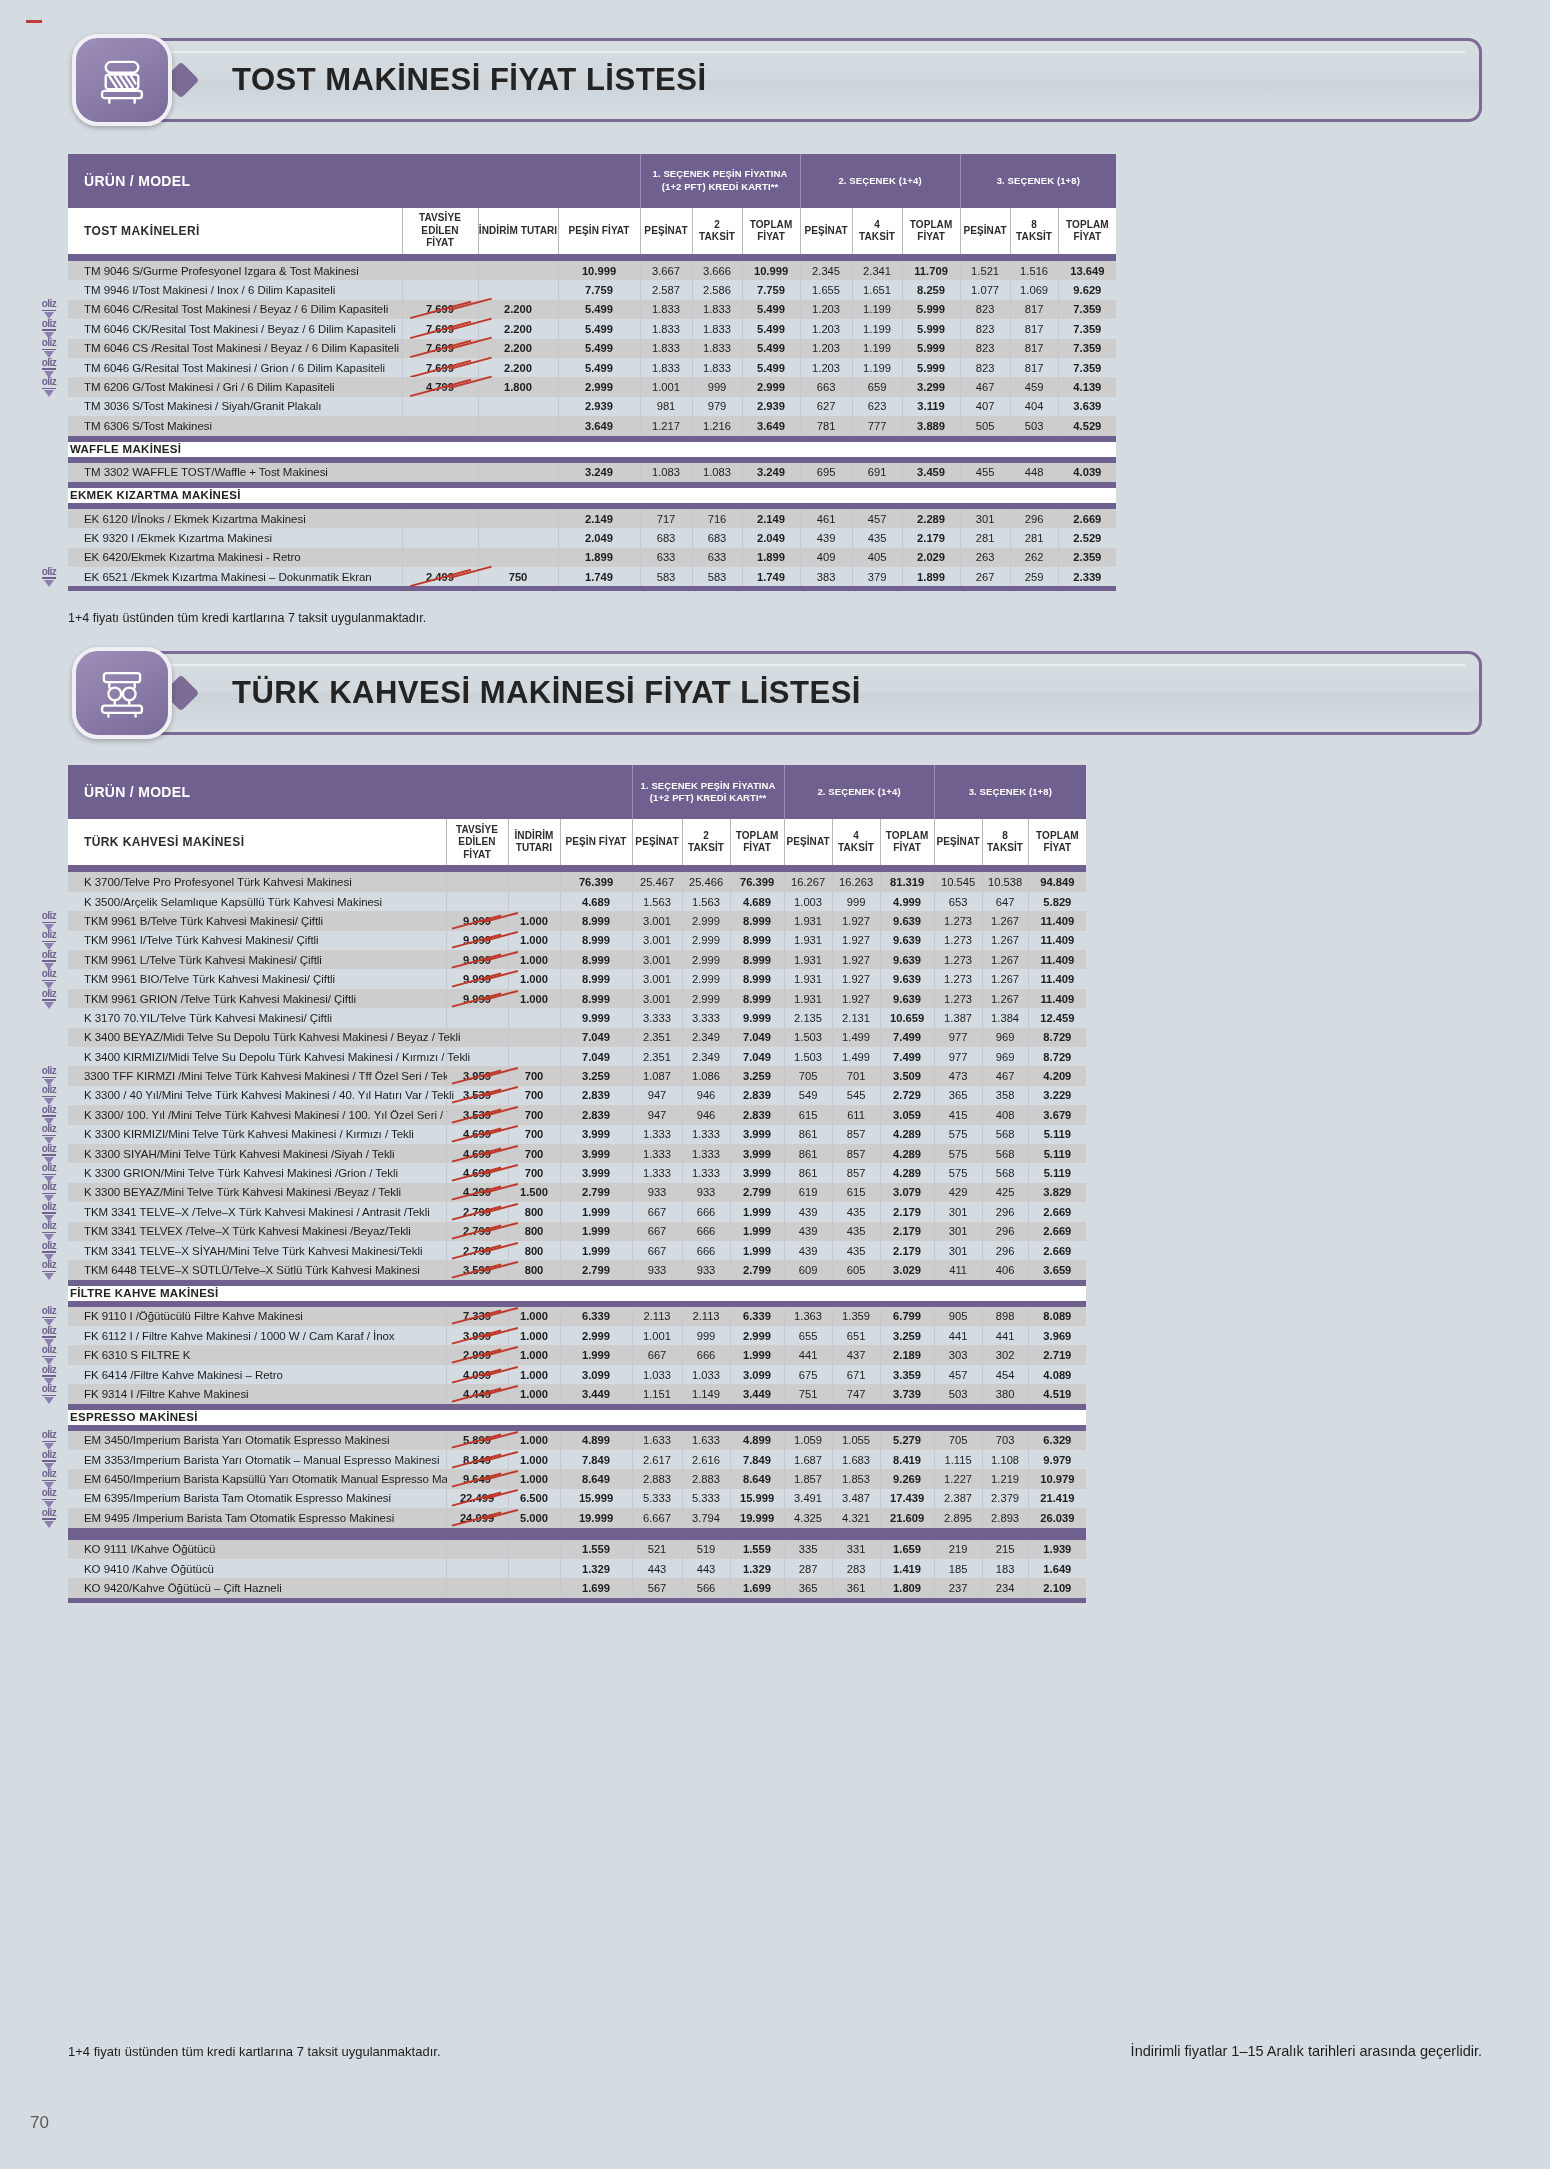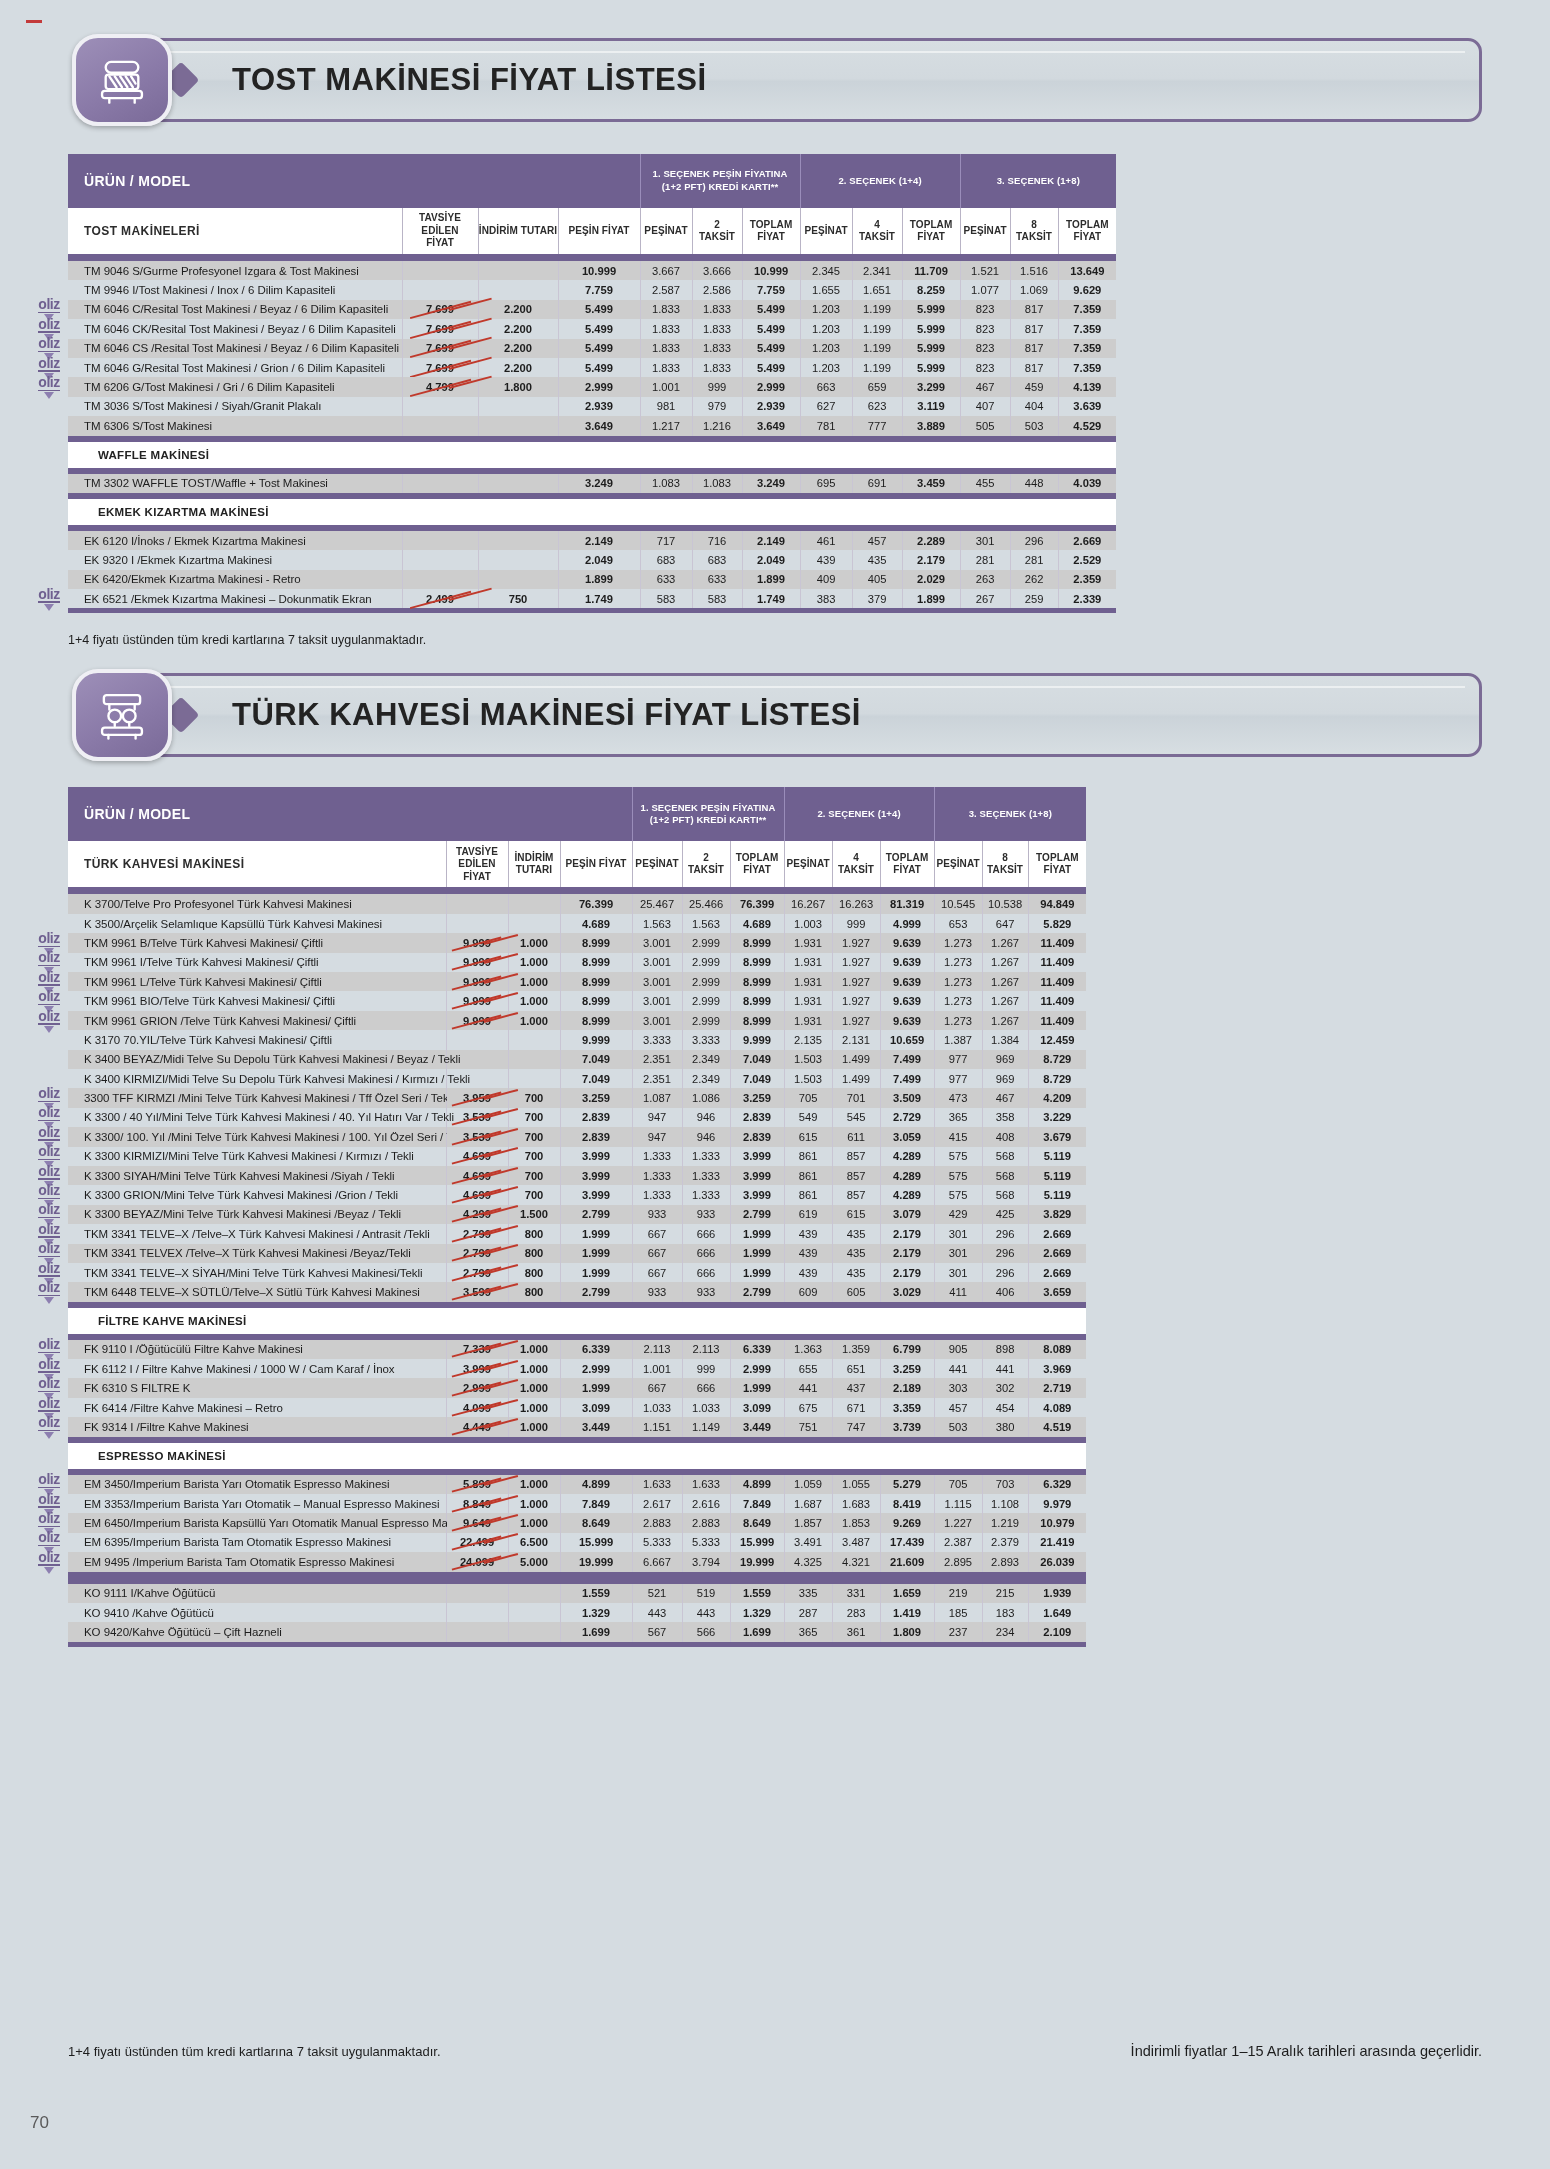--- a/index.html
+++ b/index.html
@@ -171,23 +171,23 @@
     top: 50%;
     height: 1.6px;
     background: #c0392b;
     transform: rotate(-15deg);
     transform-origin: left center;
   }
 
   
   tr.secrow td {
     background: #ffffff;
-    height: 26px;
+    height: 15px;
     text-align: left;
-    padding-left: 30px;
+    padding-left: 2px;
     font-size: 11.5px;
     font-weight: bold;
     letter-spacing: .3px;
     color: #222;
     border: none;
   }
   tr.secdiv td { height: 6px; background: #6f6090; padding: 0; border: none; }
   tr.secdiv-top td { height: 6px; background: #6f6090; padding: 0; border: none; }
 
   tr.bottomline td { height: 5px; background: #6f6090; padding: 0; border: none; }
@@ -198,21 +198,21 @@
     left: -32px;
     top: 50%;
     transform: translateY(-50%);
     width: 26px; height: 22px;
     display: flex; flex-direction: column;
     align-items: center; justify-content: center;
     line-height: 1;
     pointer-events: none;
   }
   .oliz .o1 {
-    font-size: 14px;
+    font-size: 10px;
     font-weight: bold;
     color: #6f6090;
     letter-spacing: -.5px;
     position: relative;
   }
   .oliz .o1::after{
     content:"";
     position:absolute; left:0; right:0; bottom:-2px; height:1.4px;
     background:#6f6090;
   }

